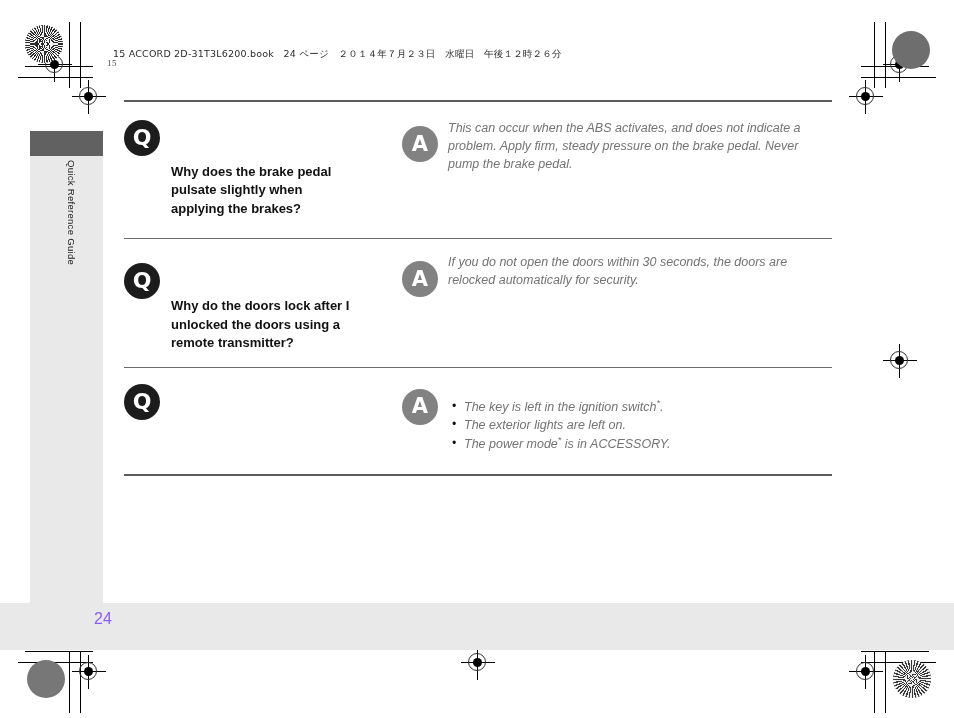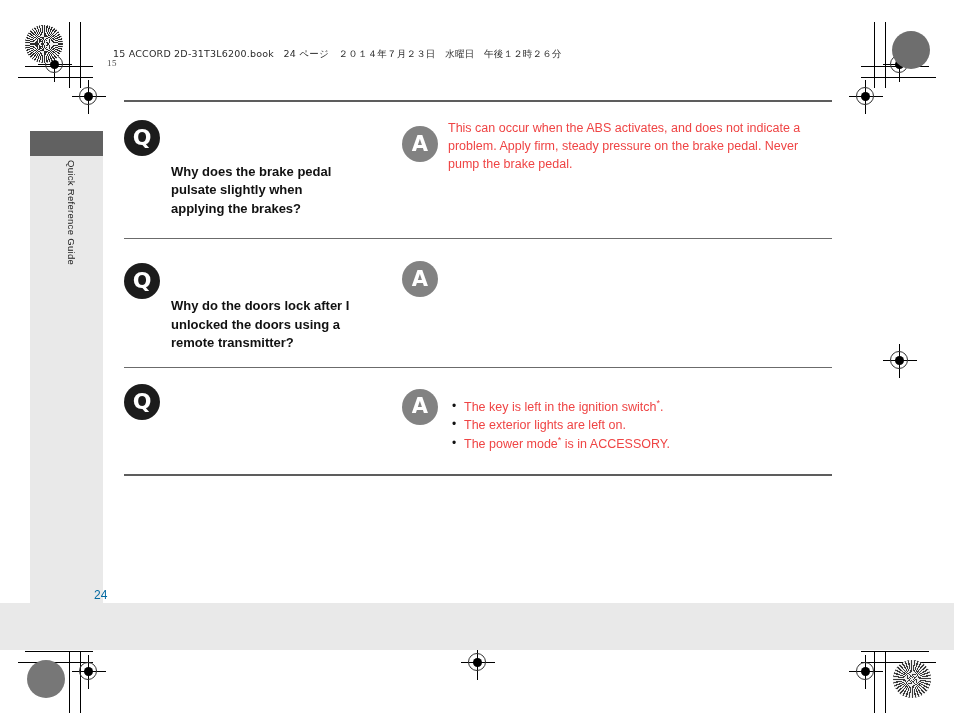--- a/index.html
+++ b/index.html
@@ -150,23 +150,23 @@
     position: absolute;
     left: 0;
     top: 603px;
     width: 954px;
     height: 47px;
     background: #e9e9e9;
   }
   .folio {
     position: absolute;
     left: 94px;
-    top: 588px;
-    font-size: 12px;
-    color: #0369a1;
+    top: 610px;
+    font-size: 16px;
+    color: #8b5cf6;
   }
 
   
   .faq {
     position: absolute;
     left: 124px;
     top: 100px;
     width: 708px;
   }
 
@@ -235,22 +235,23 @@
     font-size: 13px;
     font-weight: bold;
     color: #111111;
     line-height: 1.42;
     max-width: 180px;
     margin-top: 44px;
   }
   .a-text {
     margin-left: 10px;
     font-size: 12.5px;
-    color: #ef4444;
+    color: #737373;
     line-height: 1.45;
+    font-style: italic;
   }
   .a-col .badge { margin-left: 0; }
 
   .a-list {
     margin: 15px 0 0 0;
     padding: 0 0 0 16px;
     list-style: none;
   }
   .a-list li {
     position: relative;
@@ -398,20 +399,21 @@
 
     <div class="rule thin"></div>
 
     <div class="qa-row r2">
       <div class="q-col">
         <div class="badge badge-q">Q</div>
         <div class="q-text">Why do the doors lock after I unlocked the doors using a remote transmitter?</div>
       </div>
       <div class="a-col">
         <div class="badge badge-a">A</div>
+        <div class="a-text">If you do not open the doors within 30 seconds, the doors are relocked automatically for security.</div>
       </div>
     </div>
 
     <div class="rule thin"></div>
 
     <div class="qa-row r3">
       <div class="q-col">
         <div class="badge badge-q">Q</div>
       </div>
       <div class="a-col">

